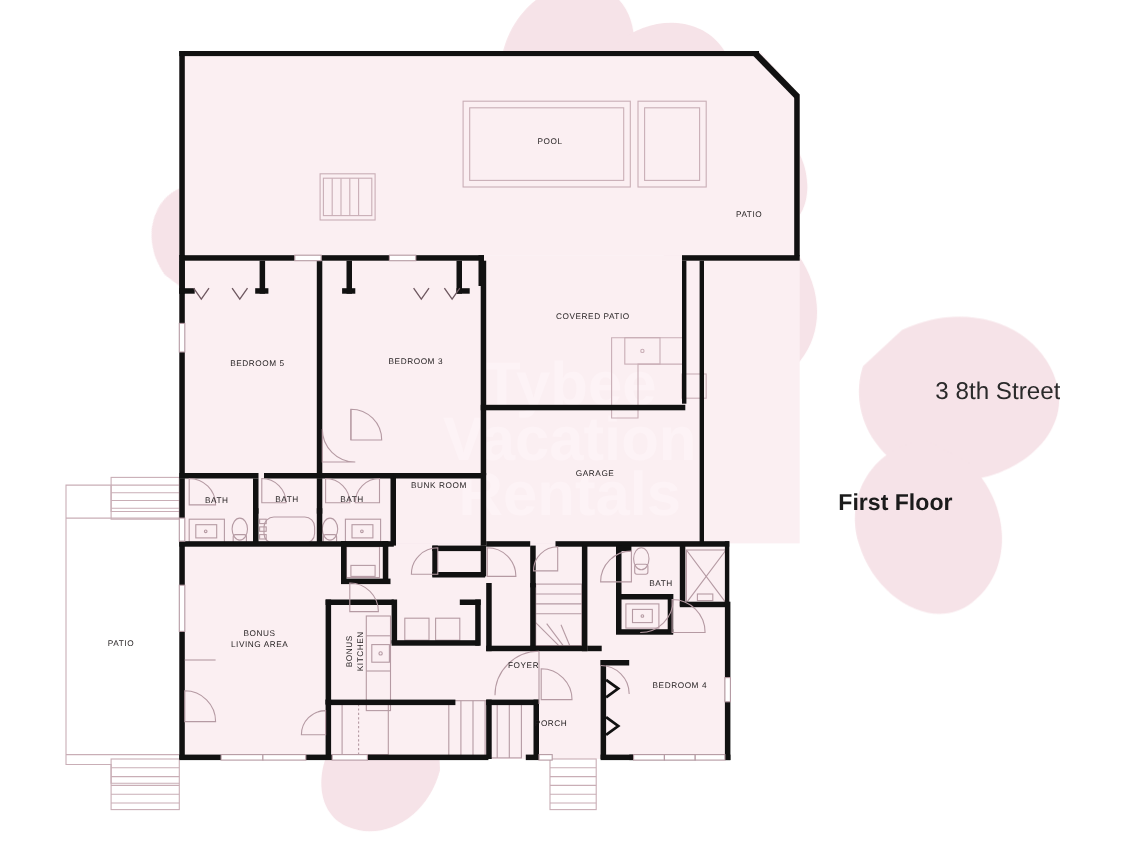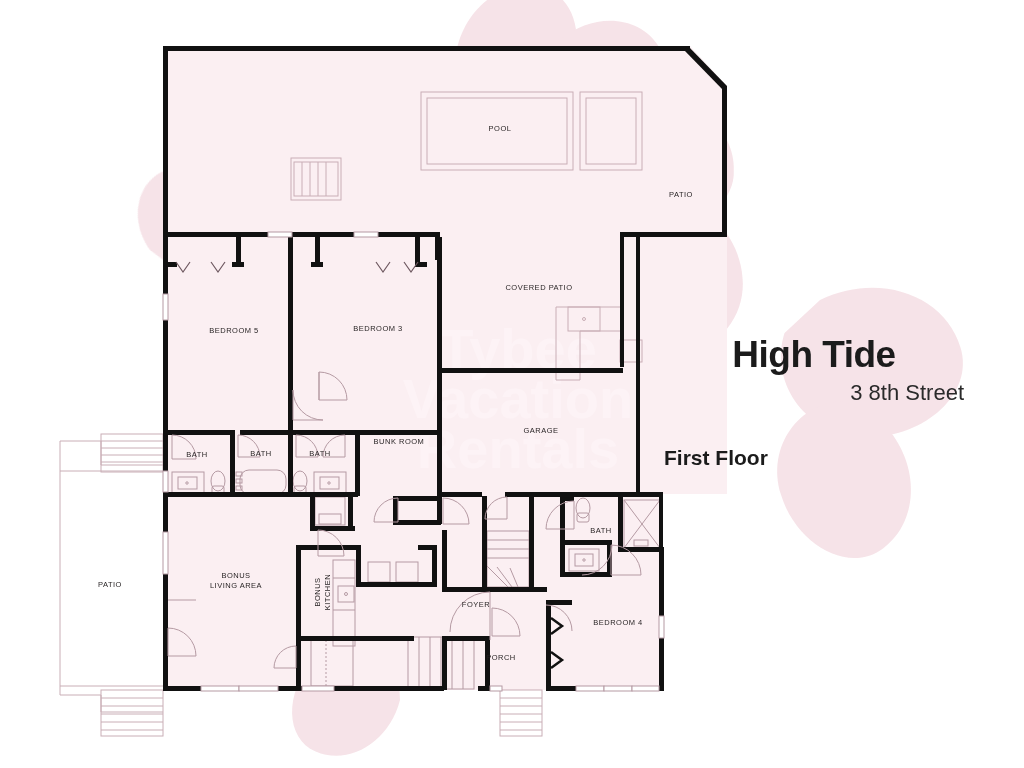--- a/index.html
+++ b/index.html
@@ -22,21 +22,21 @@
   .title-sub{
     font-family:"Liberation Sans", sans-serif;
     font-size:22px;font-weight:400;color:#2a2a2a;
     letter-spacing:0px;line-height:1;
     text-align:right;white-space:nowrap;margin-top:9px;
   }
   .title-floor{
     font-family:"Liberation Sans", sans-serif;
     font-size:21px;font-weight:700;color:#1b1b1b;
     letter-spacing:0px;line-height:1;
-    text-align:left;white-space:nowrap;
+    text-align:center;white-space:nowrap;
   }
 </style>
 </head>
 <body>
 
 <div id="stage">
 
   <svg id="plan" width="1024" height="768" viewBox="0 0 1024 768" xmlns="http://www.w3.org/2000/svg">
 
     <defs>
@@ -450,21 +450,20 @@
         <text x="236" y="578"><tspan x="236">BONUS</tspan><tspan x="236" dy="10">LIVING AREA</tspan></text>
       </g>
 
     <g id="room-labels-rotated" fill="#231f20" font-family="Liberation Sans, sans-serif" font-size="7.5" letter-spacing="0.5" text-anchor="middle">
         <text x="320" y="592" transform="rotate(-90 320 592)"><tspan x="320">BONUS</tspan><tspan x="320" dy="10">KITCHEN</tspan></text>
       </g>
 
   </svg>
 
   <div class="ttl-wrap" style="left:664px;top:336px;width:300px;">
-    <div class="title-main">High Tide</div>
     <div class="title-sub">3 8th Street</div>
   </div>
 
   <div class="ttl-wrap" style="left:664px;top:447px;width:300px;">
     <div class="title-floor">First Floor</div>
   </div>
 
 </div>
 
 </body></html>

